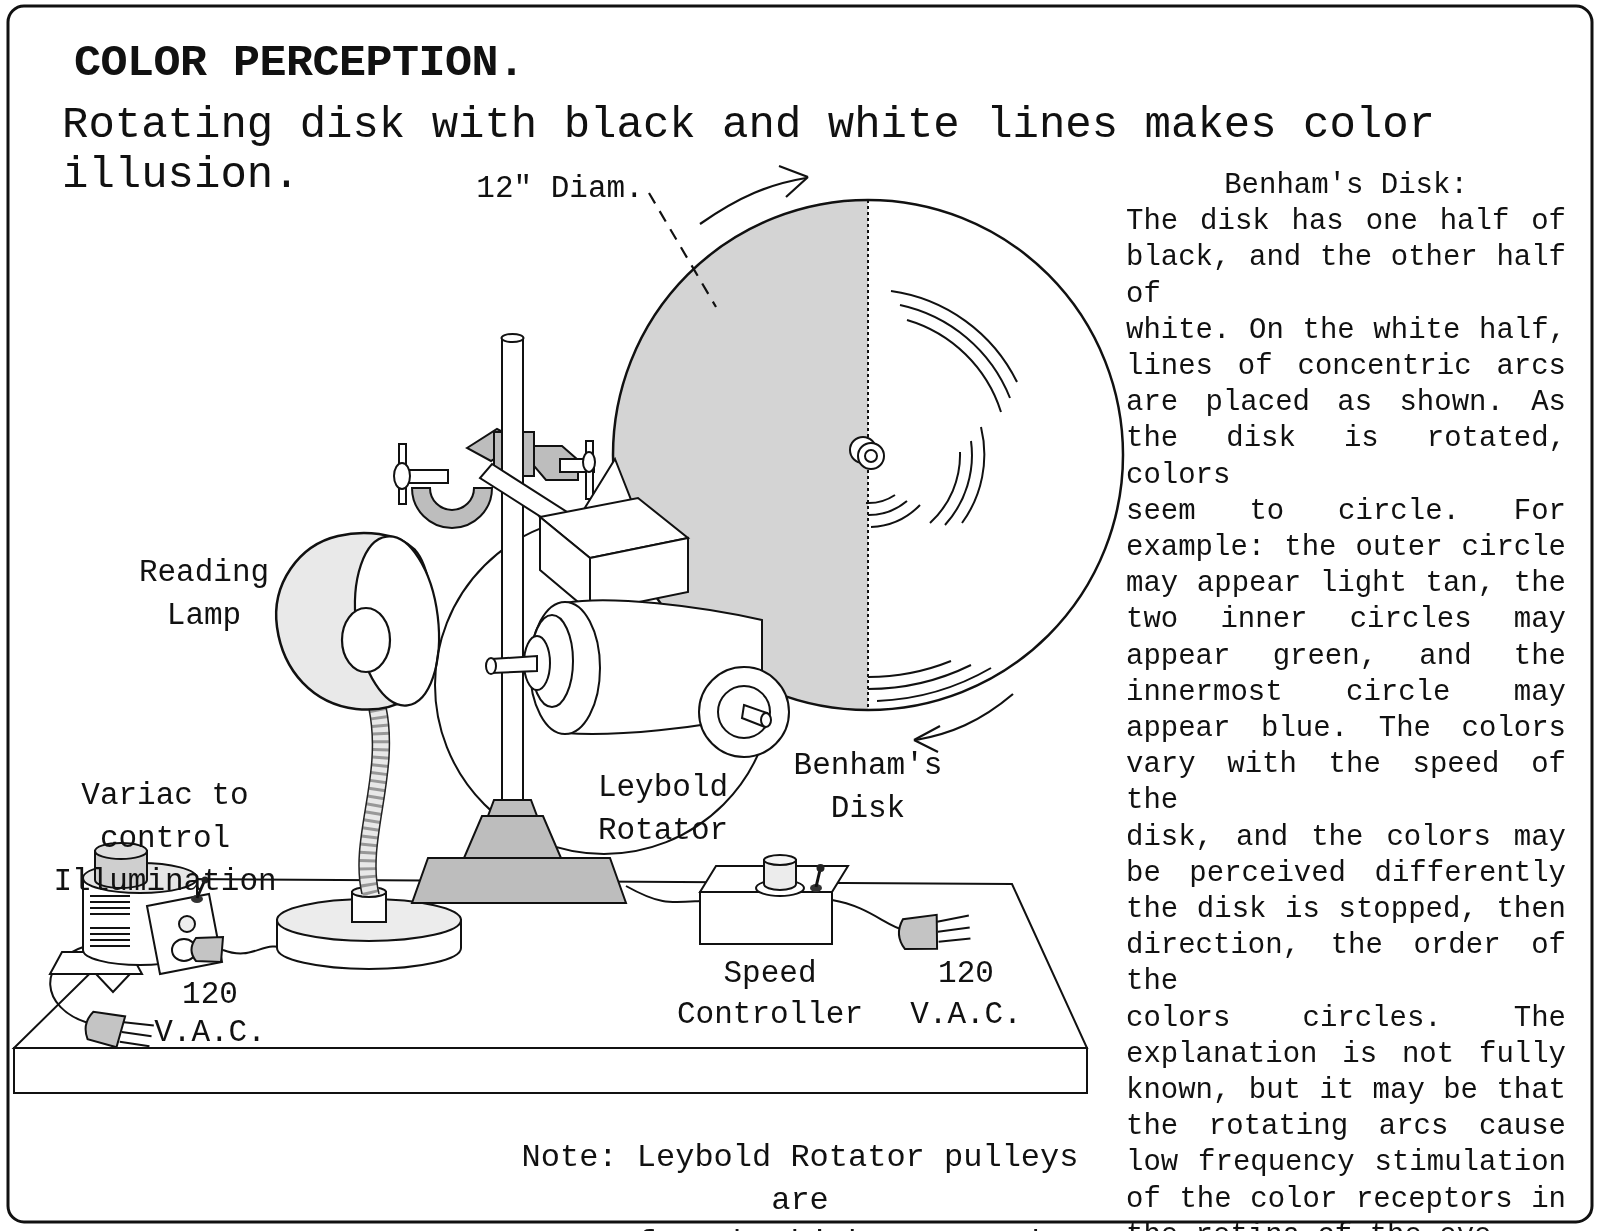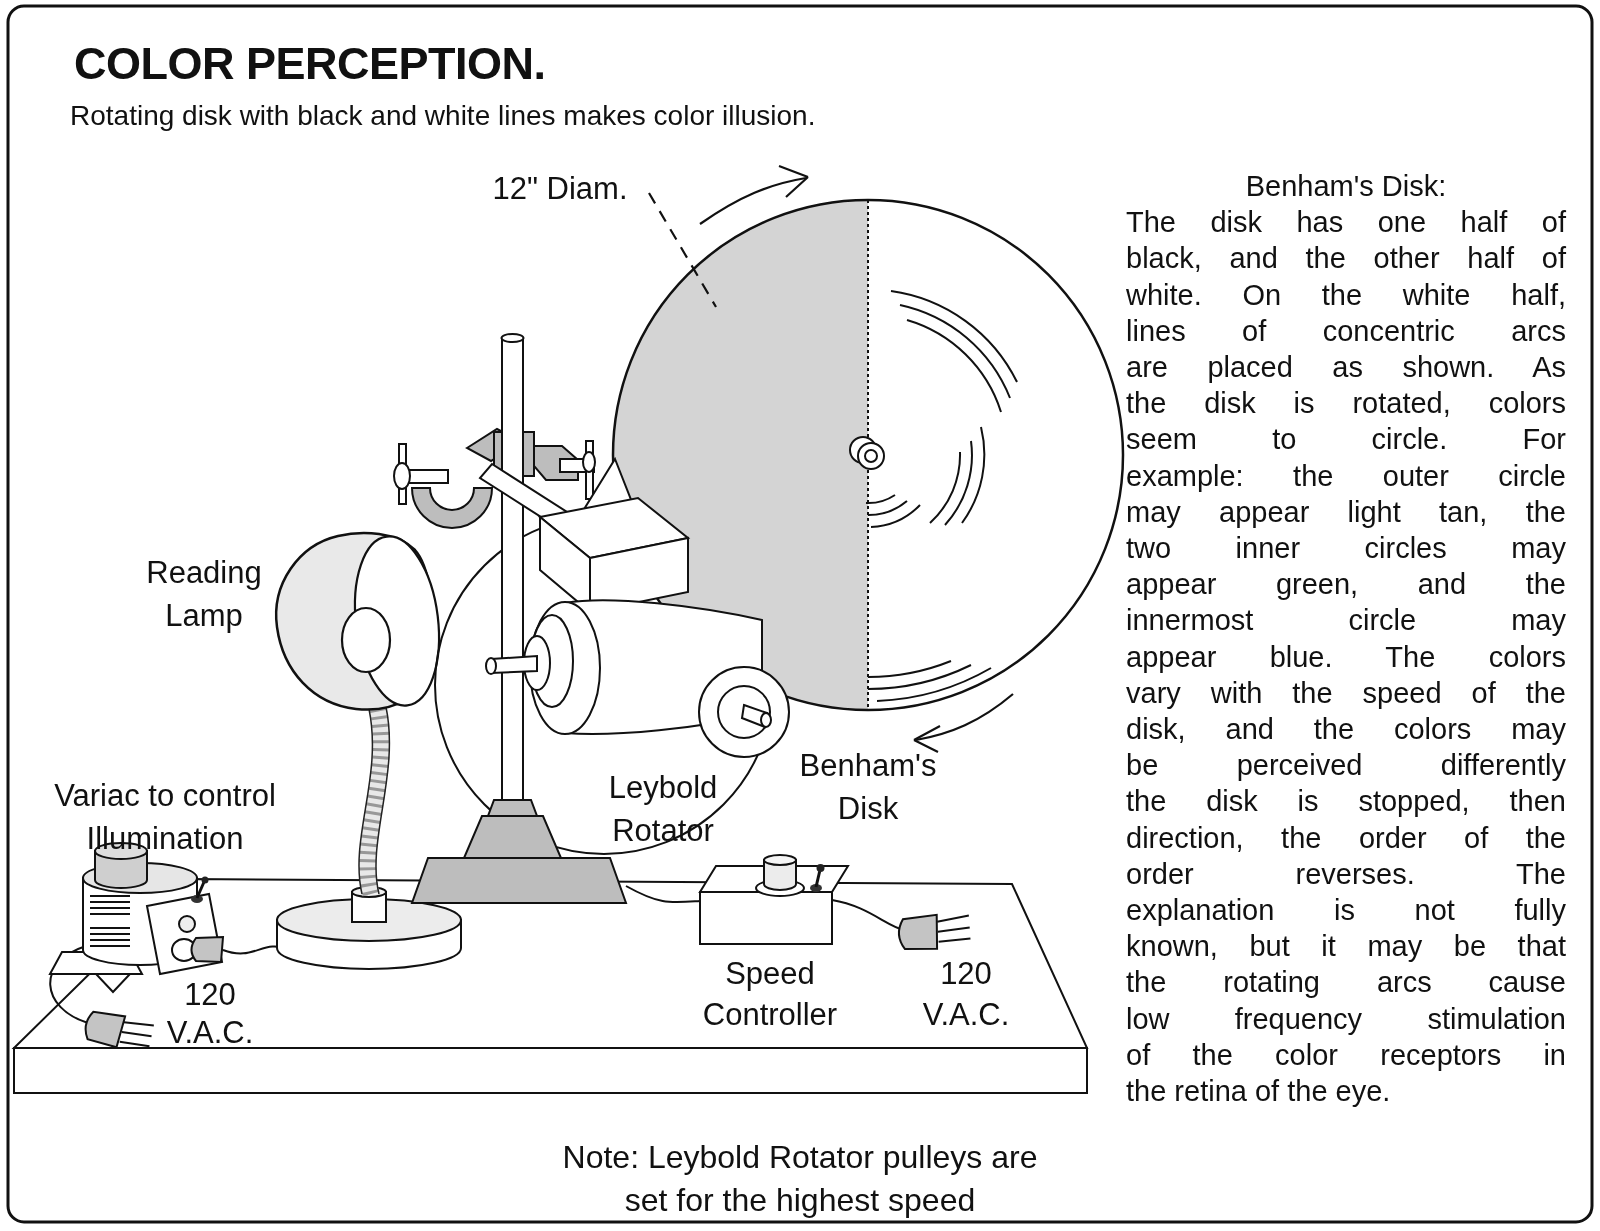--- a/index.html
+++ b/index.html
@@ -1,24 +1,24 @@
 <!DOCTYPE html>
 <html><head>
 <meta charset="utf-8">
 <style>
   html,body{margin:0;padding:0;background:#fff;}
   .canvas{
     position:relative;width:1600px;height:1231px;background:#fff;overflow:hidden;
-    font-family:Liberation Sans, sans-serif;color:#111;
+    font-family:Liberation Mono, monospace;color:#111;
   }
   .canvas svg{position:absolute;left:0;top:0;}
   .txt{position:absolute;color:#111;}
   .hdr-title{left:74px;top:38px;font-size:45px;font-weight:bold;letter-spacing:-0.5px;}
   .hdr-code{left:1255px;top:35px;width:215px;font-size:48px;font-weight:bold;text-align:center;}
-  .hdr-sub{left:70px;top:100px;font-size:28px;}
+  .hdr-sub{left:62px;top:100px;font-size:44px;}
   .lbl{position:absolute;text-align:center;white-space:pre-line;font-size:31px;line-height:43px;color:#111;}
   .lbl-diam{left:470px;top:167px;width:180px;white-space:nowrap;}
   .lbl-reading{left:104px;top:551px;width:200px;}
   .lbl-variac{left:10px;top:738px;width:310px;margin-top:36px;}
   .lbl-leybold{left:563px;top:766px;width:200px;}
   .lbl-benhams{left:768px;top:744px;width:200px;}
   .lbl-speed{left:660px;top:953px;width:220px;line-height:41px;}
   .lbl-vac-right{left:896px;top:953px;width:140px;line-height:41px;}
   .lbl-vac-left{left:140px;top:976px;width:140px;line-height:38px;}
   .note{left:500px;top:1136px;width:600px;font-size:32px;line-height:43px;text-align:center;white-space:pre-line;}
@@ -242,21 +242,21 @@
         <div class="jline">may appear light tan, the</div>
         <div class="jline">two inner circles may</div>
         <div class="jline">appear green, and the</div>
         <div class="jline">innermost circle may</div>
         <div class="jline">appear blue.  The colors</div>
         <div class="jline">vary with the speed of the</div>
         <div class="jline">disk, and the colors may</div>
         <div class="jline">be perceived differently</div>
         <div class="jline">the disk is stopped, then</div>
         <div class="jline">direction, the order of the</div>
-        <div class="jline">order reverses.  The</div>
+        <div class="jline">colors circles.  The</div>
         <div class="jline">explanation is not fully</div>
         <div class="jline">known, but it may be that</div>
         <div class="jline">the rotating arcs cause</div>
         <div class="jline">low frequency stimulation</div>
         <div class="jline">of the color receptors in</div>
         <div class="jline last">the retina of the eye.</div>
       </div>
   </div>
 
 </div>

